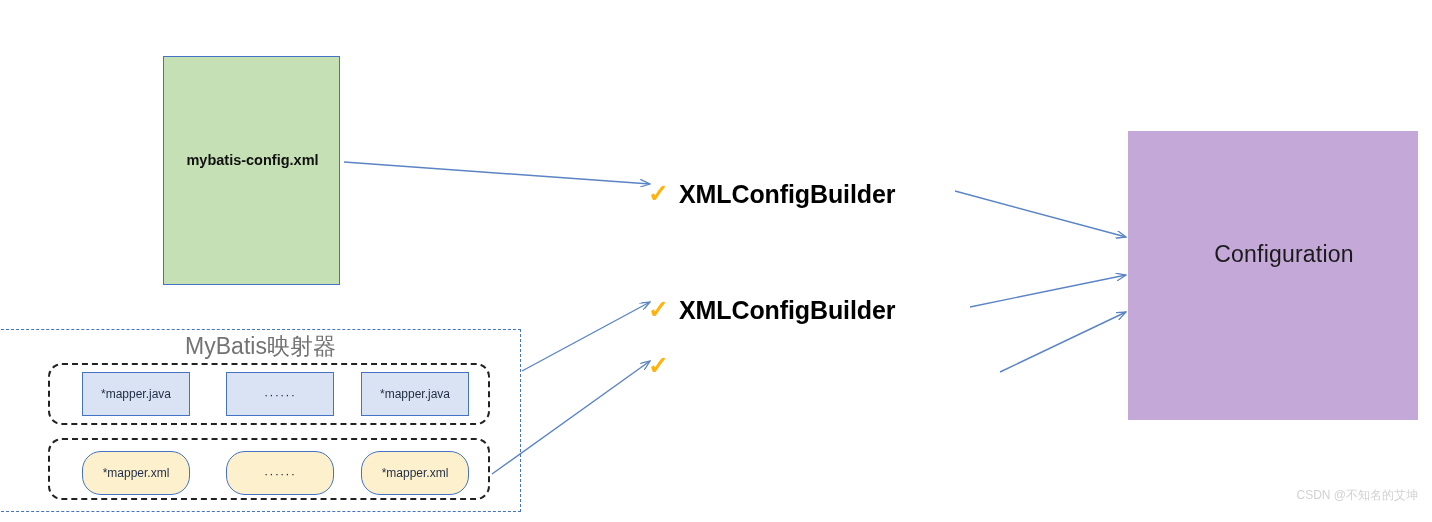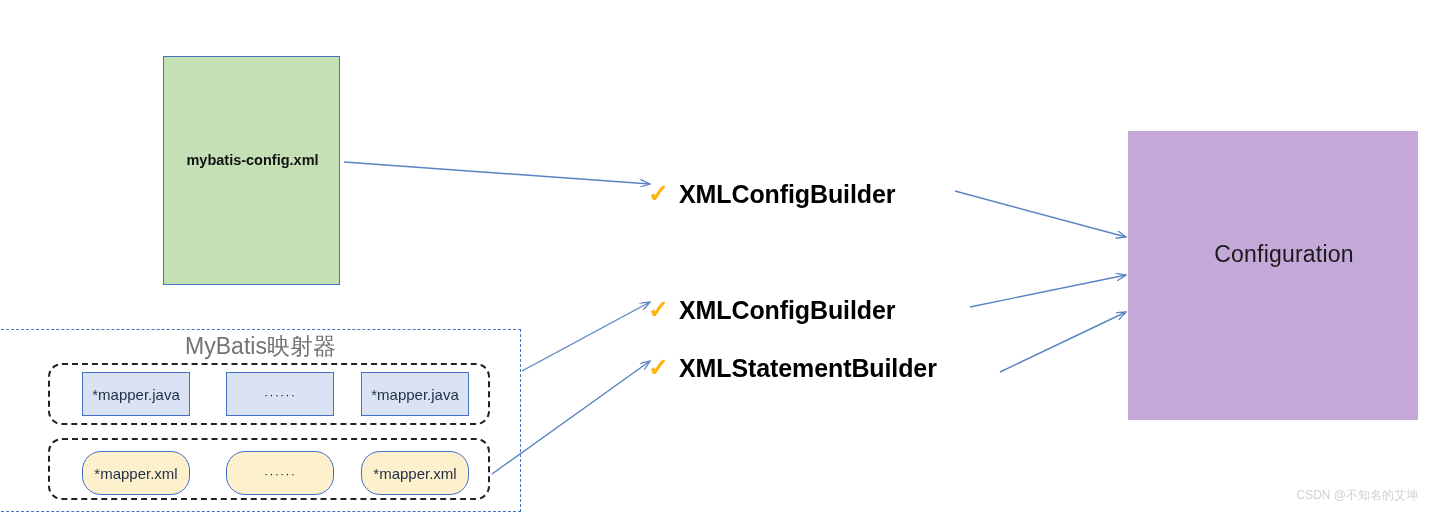--- a/index.html
+++ b/index.html
@@ -129,21 +129,21 @@
 
   .mapper-chip {
     position: absolute;
     width: 108px;
     height: 44px;
     border: 1.4px solid #4472c4;
     box-sizing: border-box;
     display: flex;
     align-items: center;
     justify-content: center;
-    font-size: 15px;
+    font-size: 12px;
     color: #1f2c44;
     white-space: nowrap;
   }
   .chip-java { background: #dae3f3; }
   .chip-xml  { background: #fdf1cd; border-radius: 19px; }
   .chip-dots { letter-spacing: 1px; font-size: 13px; }
 
   #chip-0-0 { left: 82px;  top: 372px; }
   #chip-0-1 { left: 226px; top: 372px; }
   #chip-0-2 { left: 361px; top: 372px; }
@@ -192,21 +192,20 @@
   <div class="builder-row" id="builder-0">
     <span class="check-icon">✓</span>
     <span class="builder-name">XMLConfigBuilder</span>
   </div>
   <div class="builder-row" id="builder-1">
     <span class="check-icon">✓</span>
     <span class="builder-name">XMLConfigBuilder</span>
   </div>
   <div class="builder-row" id="builder-2">
     <span class="check-icon">✓</span>
-    <span class="builder-name">XMLStatementBuilder</span>
   </div>
 
   <div class="configuration-box"></div>
   <div class="configuration-label">Configuration</div>
 
   <div class="mapper-group"></div>
   <div class="mapper-group-title">MyBatis映射器</div>
 
   <div class="mapper-rail" id="mapper-rail-0"></div>
   <div class="mapper-rail" id="mapper-rail-1"></div>

